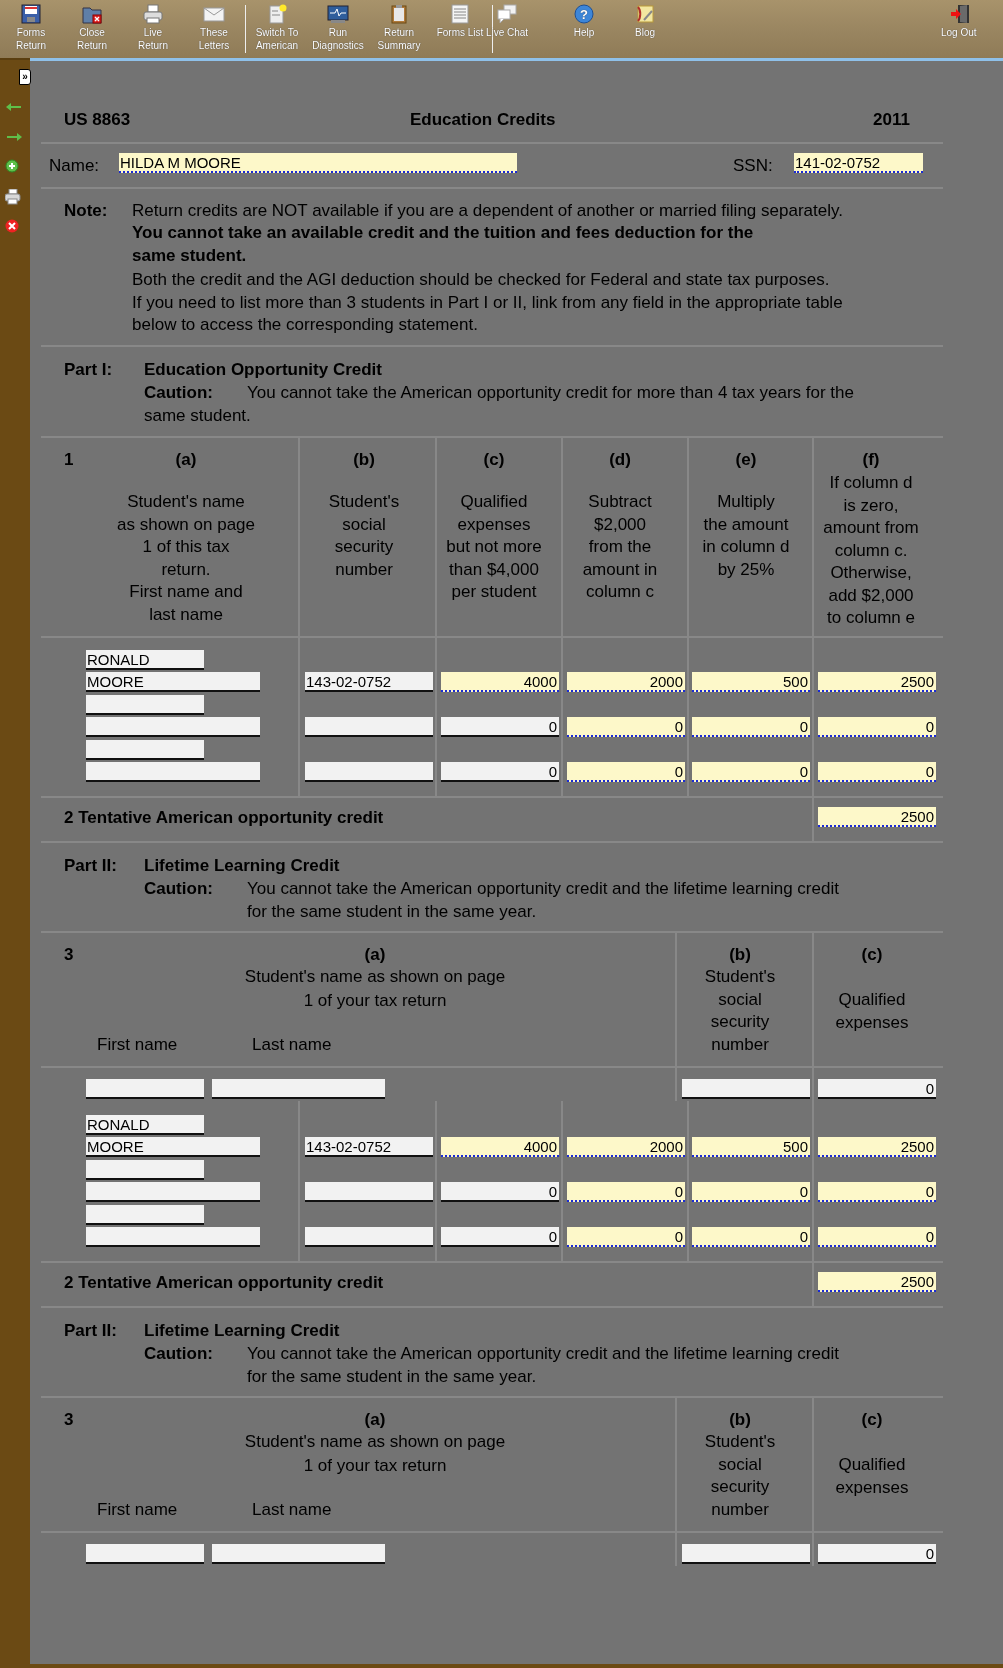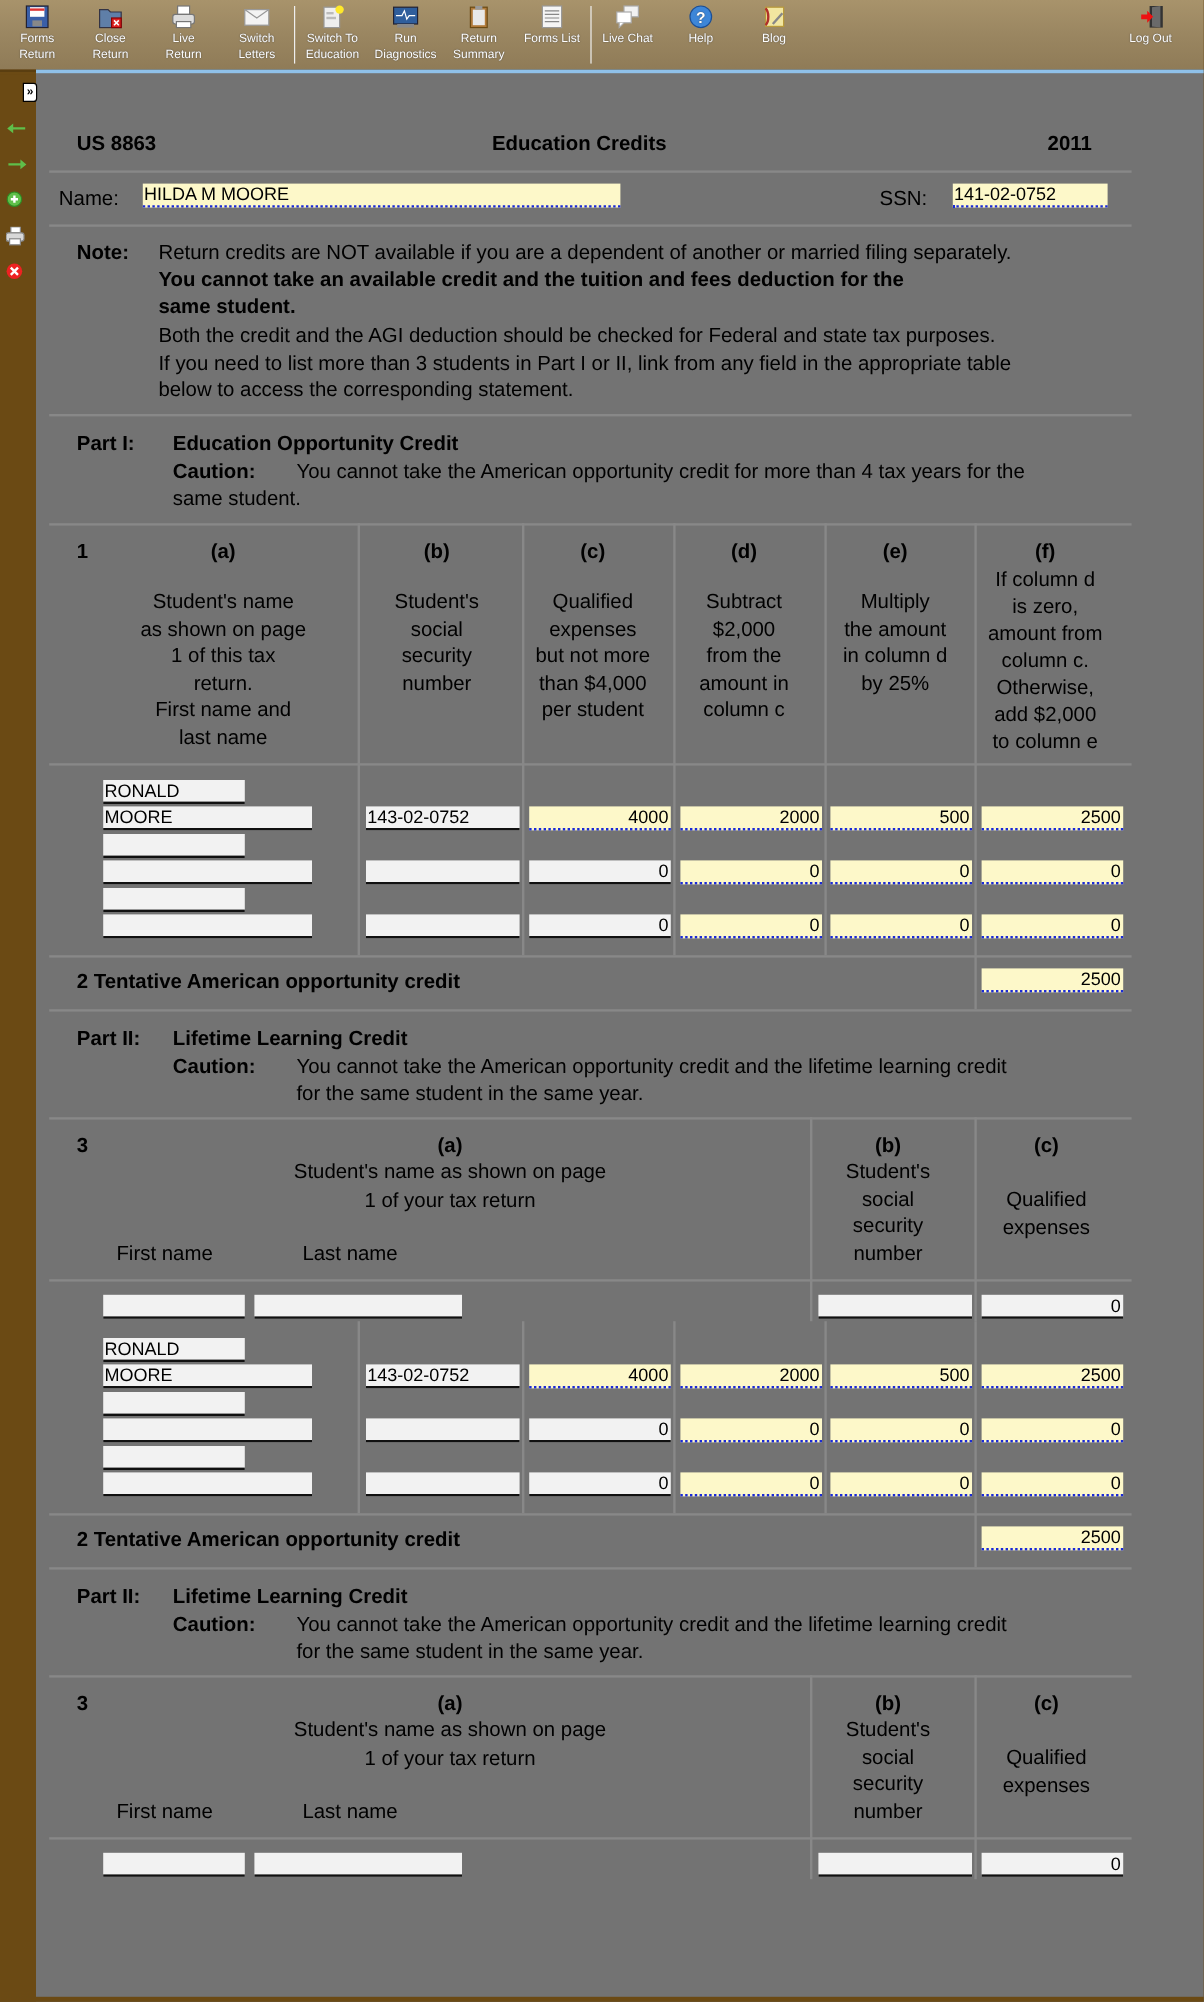--- a/index.html
+++ b/index.html
@@ -50,31 +50,31 @@
           <rect x="2" y="8" width="18" height="8" rx="2" fill="#ddd" stroke="#777"></rect>
           <rect x="5" y="14" width="12" height="5" fill="#fff" stroke="#777"></rect>
         </svg></span>
     <span>Live</span><br><span>Return</span>
   </div>
   <div class="tb" style="left:183px">
     <span class="ic"><svg width="22" height="20">
           <rect x="1" y="4" width="20" height="13" fill="#f3f3f3" stroke="#999"></rect>
           <path d="M1 4l10 7 10-7" fill="none" stroke="#999"></path>
         </svg></span>
-    <span>Switch</span><br><span>Letters</span>
+    <span>These</span><br><span>Letters</span>
   </div>
   <div class="tb-sep" style="left:245px"></div>
   <div class="tb" style="left:246px">
     <span class="ic"><svg width="22" height="20">
           <rect x="4" y="2" width="13" height="17" fill="#eee" stroke="#999"></rect>
           <rect x="6" y="6" width="6" height="2" fill="#bbb"></rect>
           <rect x="6" y="10" width="8" height="2" fill="#bbb"></rect>
           <circle cx="17" cy="4" r="3.5" fill="#ffe92a"></circle>
         </svg></span>
-    <span>Switch To</span><br><span>Education</span>
+    <span>Switch To</span><br><span>American</span>
   </div>
   <div class="tb" style="left:307px">
     <span class="ic"><svg width="22" height="20">
           <rect x="1" y="2" width="20" height="14" fill="#2f5e9c" stroke="#223"></rect>
           <path d="M3 9h5l2-4 2 7 2-3h5" fill="none" stroke="#fff"></path>
           <rect x="4" y="16" width="14" height="3" fill="#888"></rect>
         </svg></span>
     <span>Run</span><br><span>Diagnostics</span>
   </div>
   <div class="tb" style="left:368px">
@@ -86,21 +86,21 @@
     <span>Return</span><br><span>Summary</span>
   </div>
   <div class="tb" style="left:429px">
     <span class="ic"><svg width="22" height="20">
           <rect x="3" y="1" width="16" height="18" fill="#f5f5f5" stroke="#999"></rect>
           <path d="M5 5h12M5 8h12M5 11h12M5 14h12" stroke="#888"></path>
         </svg></span>
     <span>Forms List</span>
   </div>
   <div class="tb-sep" style="left:492px"></div>
-  <div class="tb" style="left:492px">
+  <div class="tb" style="left:476px">
     <span class="ic"><svg width="22" height="20">
           <rect x="8" y="1" width="12" height="9" fill="#f2f2f2" stroke="#aaa"></rect>
           <rect x="2" y="6" width="12" height="9" fill="#fff" stroke="#aaa"></rect>
           <path d="M4 15v4l4-4" fill="#fff" stroke="#aaa"></path>
         </svg></span>
     <span>Live Chat</span>
   </div>
   <div class="tb" style="left:553px">
     <span class="ic"><svg width="22" height="20">
           <circle cx="11" cy="10" r="9" fill="#3d86d8" stroke="#1c4f95"></circle>

